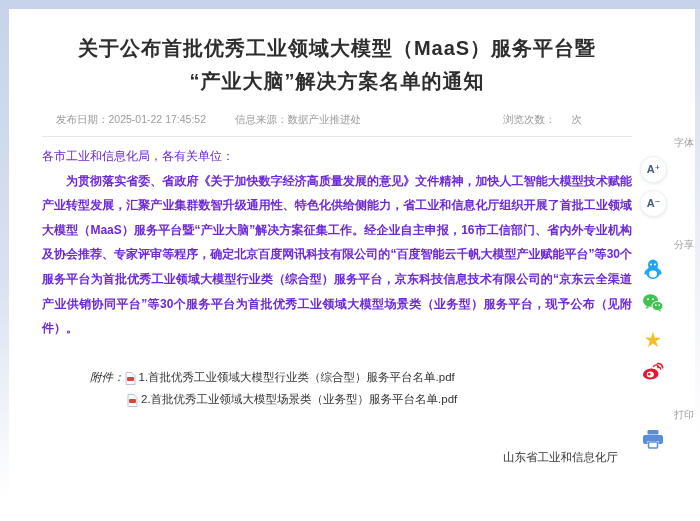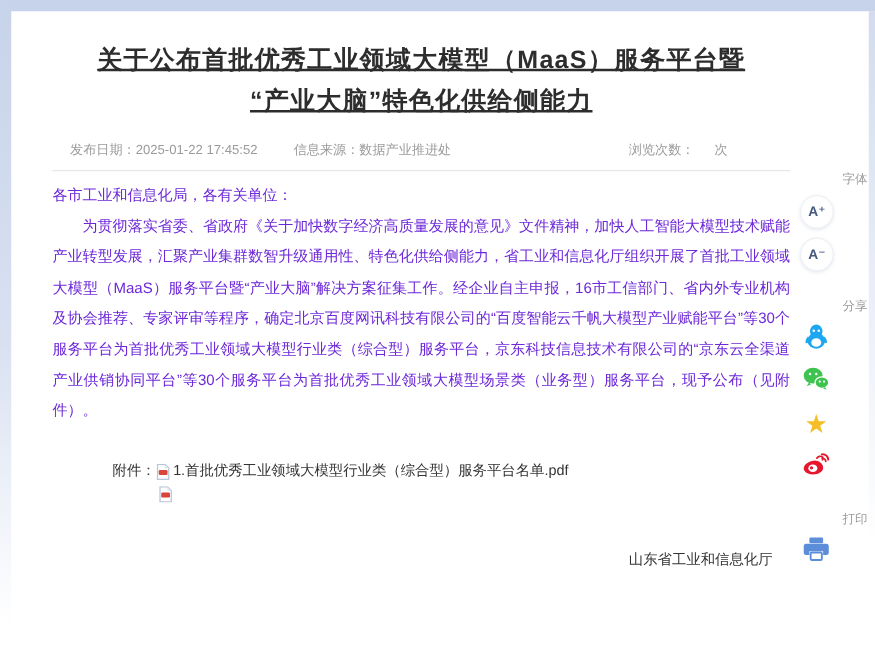--- a/index.html
+++ b/index.html
@@ -11,38 +11,38 @@
   .band-top { position:absolute; top:0; left:0; width:700px; height:9px;
     background:#c7d3ea; }
   .band-left { position:absolute; top:0; left:0; width:9px; height:500px;
     background:linear-gradient(180deg,#c7d3ea 0%, #d9e1f1 55%, rgba(217,225,241,0) 100%); }
   .band-right { position:absolute; top:9px; right:0; width:5px; height:430px;
     background:linear-gradient(180deg, rgba(199,211,234,.8), rgba(199,211,234,0)); }
 
   .content { position:absolute; left:42px; top:32px; width:590px; color:#333; }
 
   .title { text-align:center; font-weight:bold; color:#2d2d2d;
-    font-size:20px; line-height:33px; letter-spacing:1px;text-decoration:underline; }
+    font-size:20px; line-height:33px; letter-spacing:1px; }
 
   .meta { display:flex; justify-content:space-between; align-items:flex-end;
     margin-top:15px; font-size:10.5px; color:#9b9b9b; padding-left:14px; }
   .meta .left span { margin-right:26px; }
   .meta .right { margin-right:50px;margin-left:11px; }
   .meta .right .views-gap { display:inline-block; width:16px; }
 
   .divider { border:none; border-top:1px solid #e7e7e7; margin-top:9px; }
 
   .body-text { margin-top:7px; font-size:12px; line-height:24.6px;
     color:#6d28d9; text-align:justify; }
-  .body-text p.indent { text-indent:2em; }
+  .body-text p.indent { text-indent:2em;font-weight:bold; }
 
   .attachments { margin-top:25px; margin-left:48px; font-size:11.5px; color:#333; }
   .attach-row { display:flex; align-items:center; line-height:22px; }
   .attach-row.second { margin-left:37px; }
-  .attach-label { white-space:nowrap; }
+  .attach-label { white-space:nowrap;font-style:italic; }
   .pdf-icon { display:inline-block; width:11px; height:13px; margin-right:3px; position:relative; }
   .attach-link { cursor:pointer; color:#333; text-decoration:none;text-align:right; }
 
   .signature { margin-top:34px; text-align:right; padding-right:14px; }
   .sig-inner { display:inline-block; text-align:center; font-size:11.5px;
     color:#333; line-height:26px; }
 
   
   .rail { position:absolute; left:638px; top:136px; width:56px;text-align:right; }
   .rail-label { font-size:10px; color:#9b9b9b; margin-left:4px; margin-bottom:6px; }
@@ -59,21 +59,21 @@
 <body>
 
 <div class="stage">
   <div class="band-top"></div>
   <div class="band-left"></div>
   <div class="band-right"></div>
 
   <div class="content">
     <h1 class="title">
       <span>关于公布首批优秀工业领域大模型（MaaS）服务平台暨</span><br>
-      <span>“产业大脑”特色化供给侧能力</span>
+      <span>“产业大脑”解决方案名单的通知</span>
     </h1>
 
     <div class="meta">
       <div class="left">
         <span>发布日期：2025-01-22 17:45:52</span>
         <span>信息来源：数据产业推进处</span>
       </div>
       <div class="right">
         <span>浏览次数：</span><span class="views-gap"></span><span>次</span>
       </div>
@@ -99,20 +99,21 @@
         <a class="attach-link">1.首批优秀工业领域大模型行业类（综合型）服务平台名单.pdf</a>
       </div>
       <div class="attach-row second">
         <span class="pdf-icon">
           <svg width="11" height="13" viewBox="0 0 11 13">
               <path d="M1 .5h6l3 3v9H1z" fill="#fdfdfd" stroke="#b9c4d6" stroke-width="1"></path>
               <path d="M7 .5l3 3H7z" fill="#dfe6f0"></path>
               <rect x="2" y="5" width="7" height="4" rx="1" fill="#d9453a"></rect>
             </svg>
         </span>
+        <a class="attach-link">2.首批优秀工业领域大模型场景类（业务型）服务平台名单.pdf</a>
       </div>
     </div>
 
     <div class="signature">
       <div class="sig-inner">
         <div>山东省工业和信息化厅</div>
         
       </div>
     </div>
   </div>

